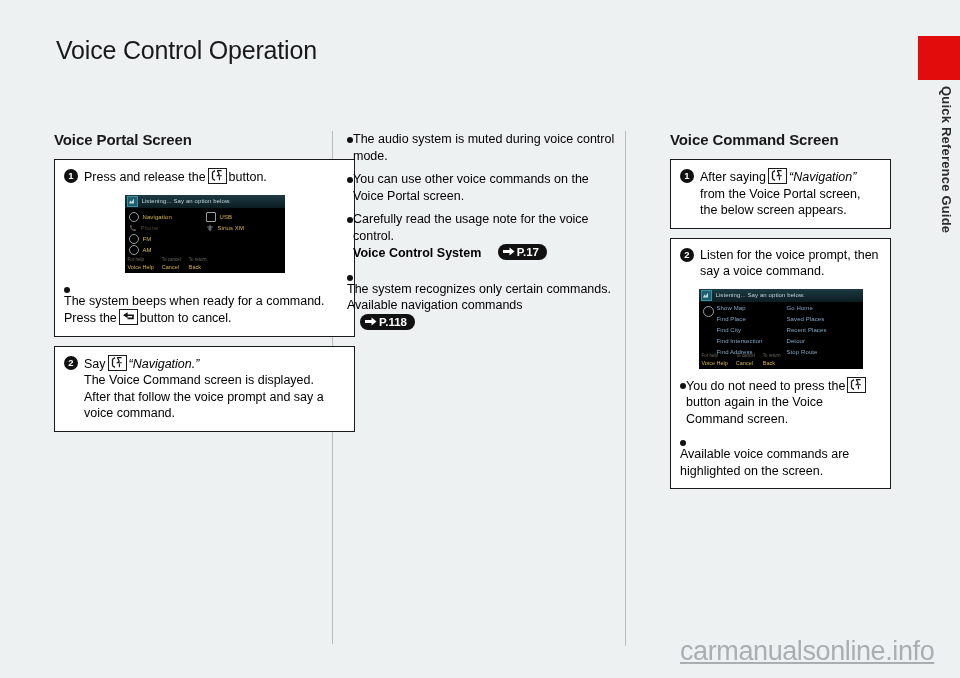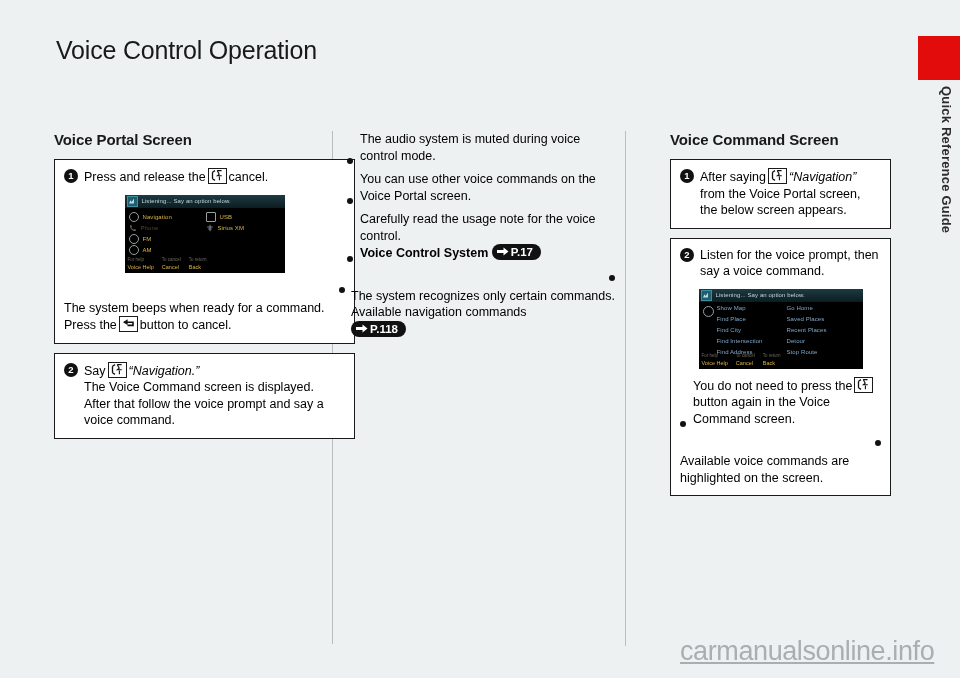--- a/index.html
+++ b/index.html
@@ -126,25 +126,24 @@
     margin: 0 2px;
   }
   .keycap svg { position: absolute; left: 1px; top: 0px; }
 
   .italic { font-style: italic; }
 
   
   .bullets { margin-top: 8px; }
   .bullet {
     display: flex;
-    gap: 7px;
+    gap: 0;
     font-size: 12.5px;
     line-height: 16.5px;
     margin-bottom: 7px;
-    align-items: flex-end;
   }
   .bullet:last-child { margin-bottom: 0; flex-direction: column; }
   .dot {
     flex: 0 0 auto;
     width: 6px;
     height: 6px;
     border-radius: 50%;
     background: #111;
     margin-top: 6px;
   }
@@ -156,20 +155,21 @@
     display: inline-block;
     background: #111;
     color: #fff;
     border-radius: 9px;
     padding: 1px 8px 1px 5px;
     font-size: 11.5px;
     font-weight: bold;
     line-height: 14px;
     vertical-align: 1px;
     white-space: nowrap;
+    margin-left: 13px;
   }
   .pref .arw {
     display: inline-block;
     vertical-align: 0px;
     margin-right: 2px;
   }
 
   
   .nav-shot {
     background: #000;
@@ -304,21 +304,21 @@
   <div class="section-head">Voice Portal Screen</div>
 
   <div class="box">
     <div class="step-line">
       <div class="step-num">1</div>
       <div class="step-body">
         <span>Press and release the</span><span class="keycap"><svg width="15" height="13" viewBox="0 0 15 13">
               <path d="M2.5 3.2 L2.5 9.8 M2.5 3.2 L5 1.6 M2.5 9.8 L5 11.4" stroke="#111" stroke-width="1.3" fill="none"></path>
               <path d="M7.2 1.6 L11.6 1.6 M7.2 1.6 L9.2 5.2 L7.4 6.8 L11.8 6.8" stroke="#111" stroke-width="1.1" fill="none"></path>
               <path d="M9.4 7.6 L9.4 11.2" stroke="#111" stroke-width="1.1"></path>
-            </svg></span><span>cancel.</span>
+            </svg></span><span>button.</span>
       </div>
     </div>
 
     <div class="nav-shot shot-a">
       <div class="nav-topbar">
         <div class="nav-badge"></div>
         <div class="nav-topbar-text">Listening... Say an option below.</div>
       </div>
       <div class="nav-body">
         <div class="nav-cols">

